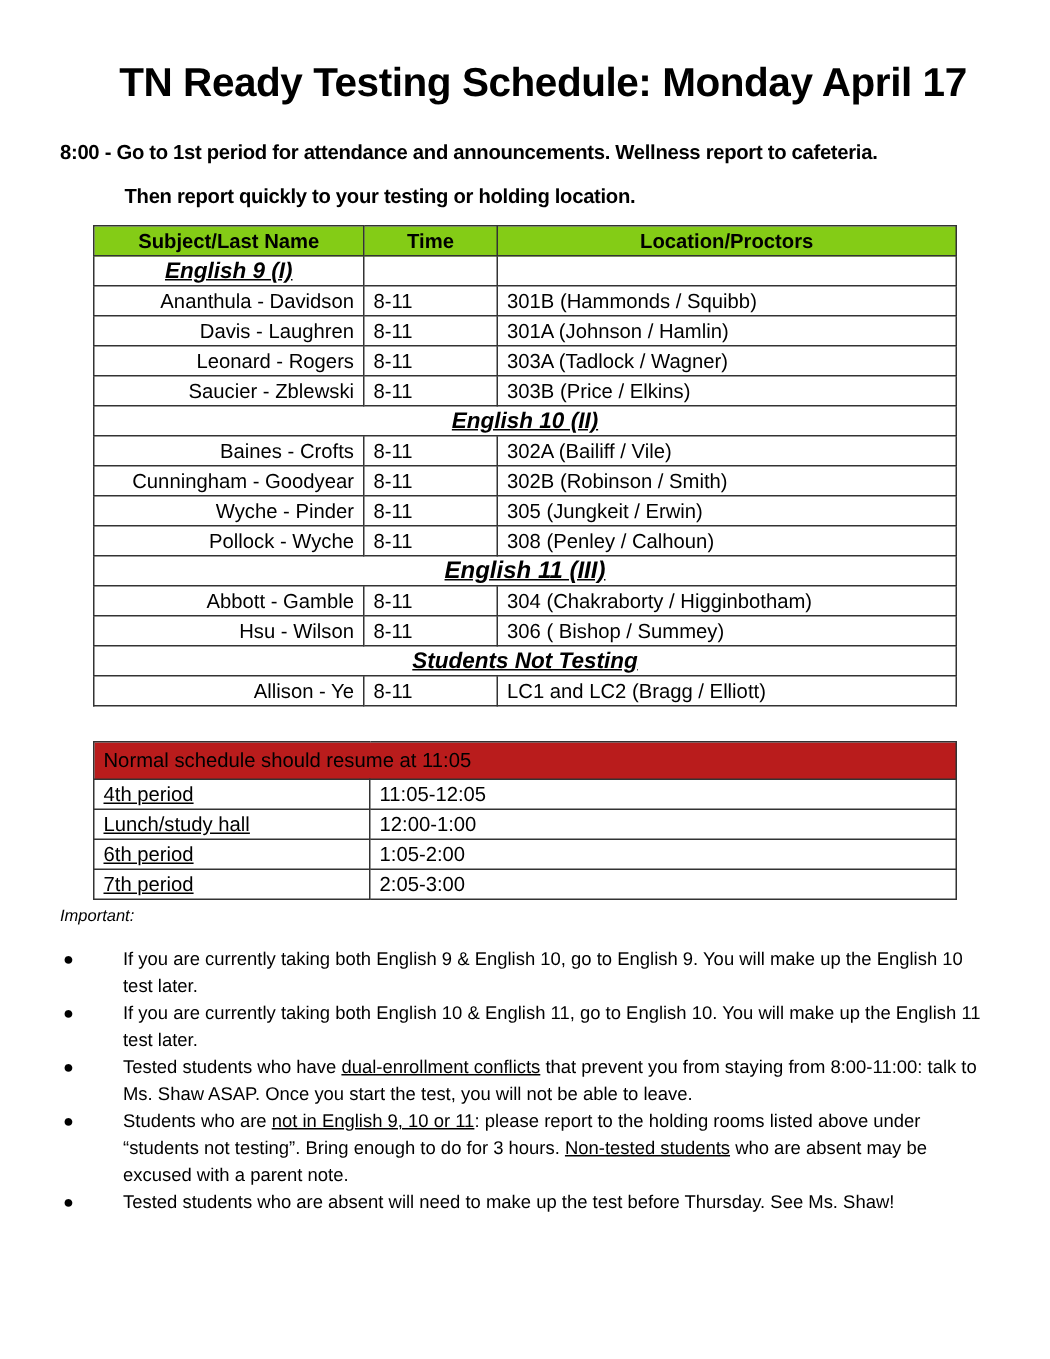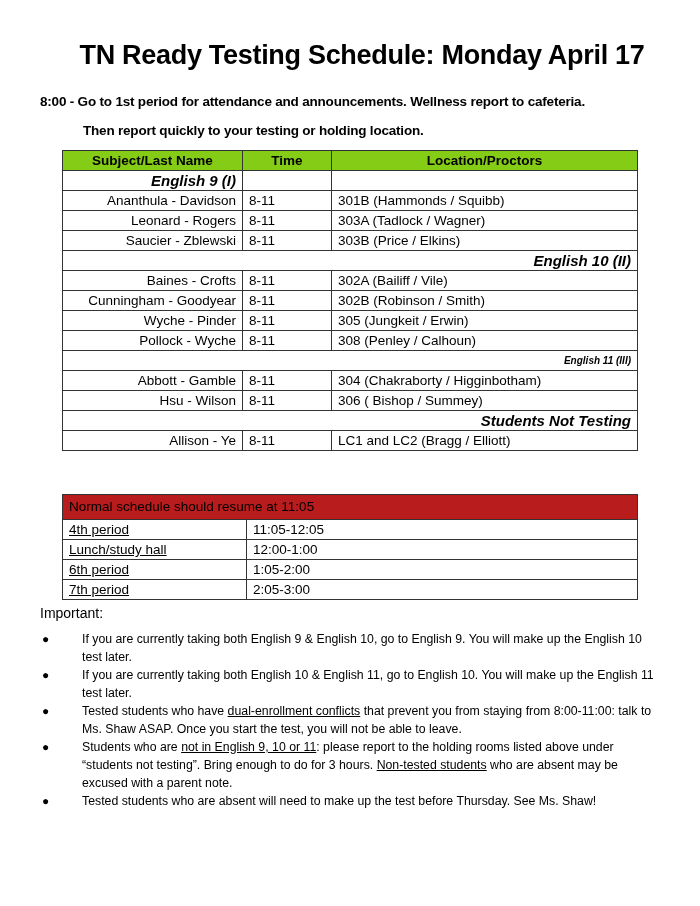--- a/index.html
+++ b/index.html
@@ -16,29 +16,29 @@
     }
     .intro.l1 { top: 94px; }
     .intro.l2 { top: 123px; margin-left: 43px; }
 
     table { border-collapse: collapse; position: absolute; left: 62px; width: 576px; font-size: 13.5px; }
     table td, table th { border: 1.5px solid #333; padding: 0 6px; height: 19px; line-height: 19px; white-space: nowrap; }
     .sched { top: 150px; }
     .sched th { background: #84cc16; font-weight: bold; text-align: center; }
     .sched .c1 { width: 167px; text-align: right; }
     .sched .c2 { width: 76px; text-align: left; margin-top: 16px; }
-    .sched td.group { font-weight: bold; font-style: italic; text-align: right; font-size: 15px; }
-    .sched td.group.small { font-size: 10px; }
+    .sched td.group { font-weight: bold; font-style: italic; text-align: center; font-size: 15px; text-decoration: underline; }
+    .sched td.group.small { font-size: 16px; }
     .sched td.c1 { text-align: right; }
 
     .normal { top: 494px; }
     .normal th { background: #b91c1c; font-weight: normal; text-align: left; height: 24px; line-height: 24px; }
     .normal .k { width: 171px; text-decoration: underline; }
 
-    .important-label { position: absolute; left: 40px; top: 605px; font-size: 14px; }
+    .important-label { position: absolute; left: 40px; top: 605px; font-size: 11px; font-style: italic; }
     .bullets { position: absolute; left: 40px; top: 630px; width: 620px; margin: 0; padding: 0; list-style: none; font-size: 12.3px; line-height: 18px; }
     .bullets li { position: relative; padding-left: 42px; margin-bottom: 0px; }
     .bullets li .dot { position: absolute; left: 2px; top: 0; font-size: 12px; }
     .u { text-decoration: underline; }
   </style>
 </head>
 <body>
 
 <div class="title">TN Ready Testing Schedule: Monday April 17</div>
 <div class="intro l1">8:00 - Go to 1st period for attendance and announcements. Wellness report to cafeteria.</div>
@@ -55,20 +55,25 @@
   <tbody id="sched-body">
       <tr>
         <td class="group">English 9 (I)</td>
         <td></td>
         <td></td>
       </tr>
       <tr>
         <td class="c1">Ananthula - Davidson</td>
         <td class="c2">8-11</td>
         <td>301B (Hammonds / Squibb)</td>
+      </tr>
+      <tr>
+        <td class="c1">Davis - Laughren</td>
+        <td class="c2">8-11</td>
+        <td>301A (Johnson / Hamlin)</td>
       </tr>
       <tr>
         <td class="c1">Leonard - Rogers</td>
         <td class="c2">8-11</td>
         <td>303A (Tadlock / Wagner)</td>
       </tr>
       <tr>
         <td class="c1">Saucier - Zblewski</td>
         <td class="c2">8-11</td>
         <td>303B (Price / Elkins)</td>

